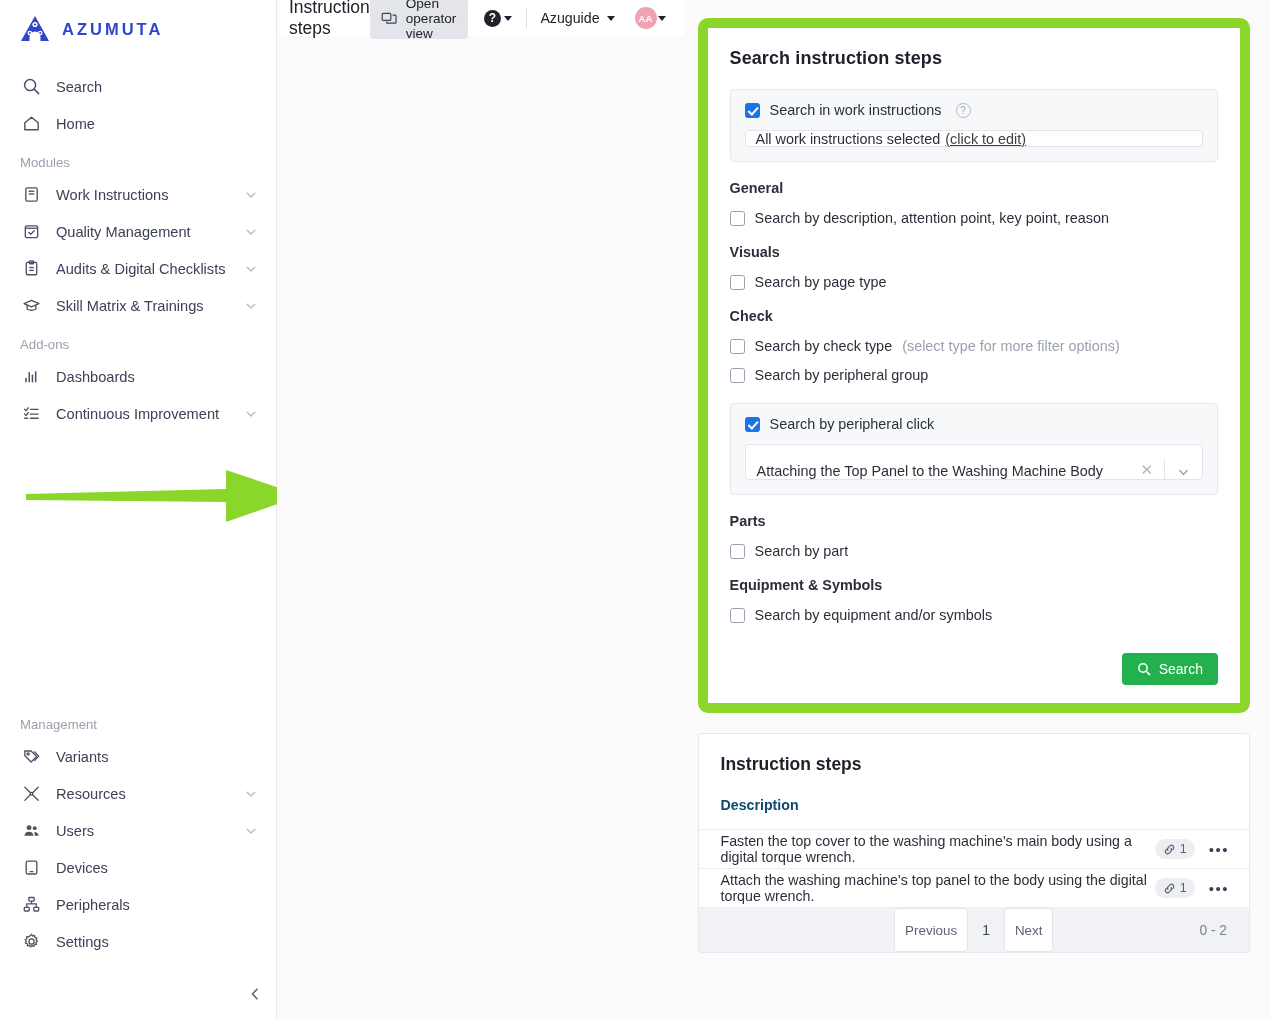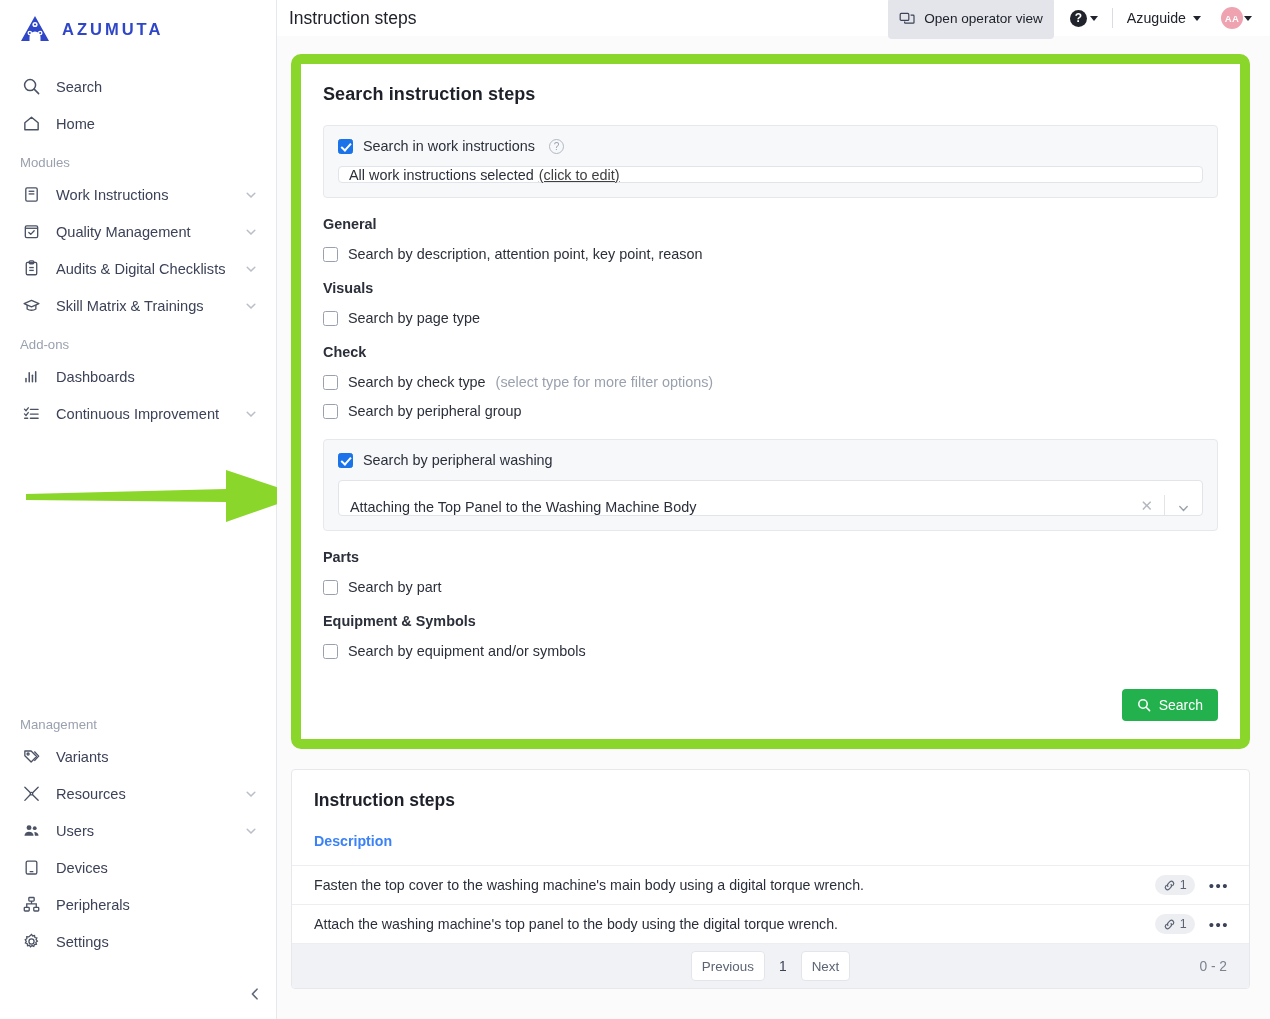--- a/index.html
+++ b/index.html
@@ -45,21 +45,21 @@
     position: absolute; left: 244px; bottom: 14px;
     width: 22px; height: 22px; color: #626a7a; cursor: pointer;
     display:flex; align-items:center; justify-content:center;
   }
   .collapse-btn svg { width: 14px; height: 14px; display:block; }
 
   
   .arrow-annot { position: absolute; left: 24px; top: 466px; width: 280px; height: 60px; pointer-events: none; }
 
   
-  .main { flex: 1 1 auto; height: 1019px; background: #fbfbfc; display: flex; flex-direction: column; position: relative; }
+  .main { flex: 1 1 auto; height: 1019px; background: #fbfbfc; display: flex; flex-direction: row; position: relative; }
   .topbar {
     height: 36px; flex: 0 0 36px;
     display: flex; align-items: center;
     padding: 0 18px 0 12px;
     background: #ffffff;
   }
   .page-title { font-size: 17.5px; color: #20232b; }
   .topbar-right { margin-left: auto; display: flex; align-items: center; gap: 0; }
   .op-view-btn {
     display: flex; align-items: center; gap: 9px;
@@ -164,21 +164,21 @@
   
   .results {
     margin-top: 20px;
     background: #ffffff;
     border: 1px solid #e6e8ec;
     border-radius: 4px;
     overflow: hidden;
   }
   .results-head { padding: 20px 22px 22px 22px; }
   .results-title { font-size: 17.5px; font-weight: 700; color: #1e2129; }
-  .col-head { padding: 0 22px 16px 22px; font-size: 14.2px; color: #3b82f6; font-weight: 600; }
+  .col-head { padding: 0 22px 16px 22px; font-size: 14.2px; color: #0c4a6e; font-weight: 600; }
   .trow {
     border-top: 1px solid #eceef1;
     height: 39px; display: flex; align-items: center;
     padding: 0 16px 0 22px;
     font-size: 14.2px; color: #2b2f3a;
   }
   .trow .desc { flex: 1 1 auto; }
   .badge {
     display: inline-flex; align-items: center; gap: 4px;
     background: #eceef2; color: #5c6473; border-radius: 10px;
@@ -188,21 +188,21 @@
   .dots { color: #3c4257; font-size: 15px; letter-spacing: 1.5px; cursor: pointer; padding-right: 4px; }
   .pager {
     border-top: 1px solid #eceef1;
     background: #f1f2f6;
     height: 45px; display: flex; align-items: center;
     padding: 0 22px; position: relative;
   }
   .pager-center { margin: 0 auto; display: flex; align-items: center; gap: 14px; }
   .pbtn {
     background: #fff; border: 1px solid #e3e5ea; border-radius: 4px;
-    height: 30px; padding: 0 10px; font-size: 13.4px; color: #5c6473;
+    height: 44px; padding: 0 10px; font-size: 13.4px; color: #5c6473;
     display: flex; align-items: center; cursor: pointer;
     font-family: "Liberation Sans", sans-serif;
   }
   .pnum { font-size: 13.8px; color: #3c4257; }
   .prange { position: absolute; right: 22px; font-size: 13.8px; color: #7b8391; }
 </style>
 </head>
 <body>
 
 <div class="app">
@@ -513,21 +513,21 @@
             <span class="cb-hint">(select type for more filter options)</span>
           </div>
           <div class="cbrow opt tight">
             <span class="cb"></span>
             <span class="cb-label">Search by peripheral group</span>
           </div>
 
           <div class="shaded-block">
             <div class="cbrow">
               <span class="cb checked"></span>
-              <span class="cb-label">Search by peripheral washing</span>
+              <span class="cb-label">Search by peripheral click</span>
             </div>
             <div class="select-field">
               <span class="select-value">Attaching the Top Panel to the Washing Machine Body</span>
               <span class="sel-x">✕</span>
               <span class="sel-div"></span>
               <span class="sel-chev">
                 <svg viewBox="0 0 13 13" fill="none" stroke="currentColor" stroke-width="1.4" stroke-linecap="round">
                     <path d="M2.8 4.6 L6.5 8.4 L10.2 4.6"></path>
                   </svg>
               </span>

